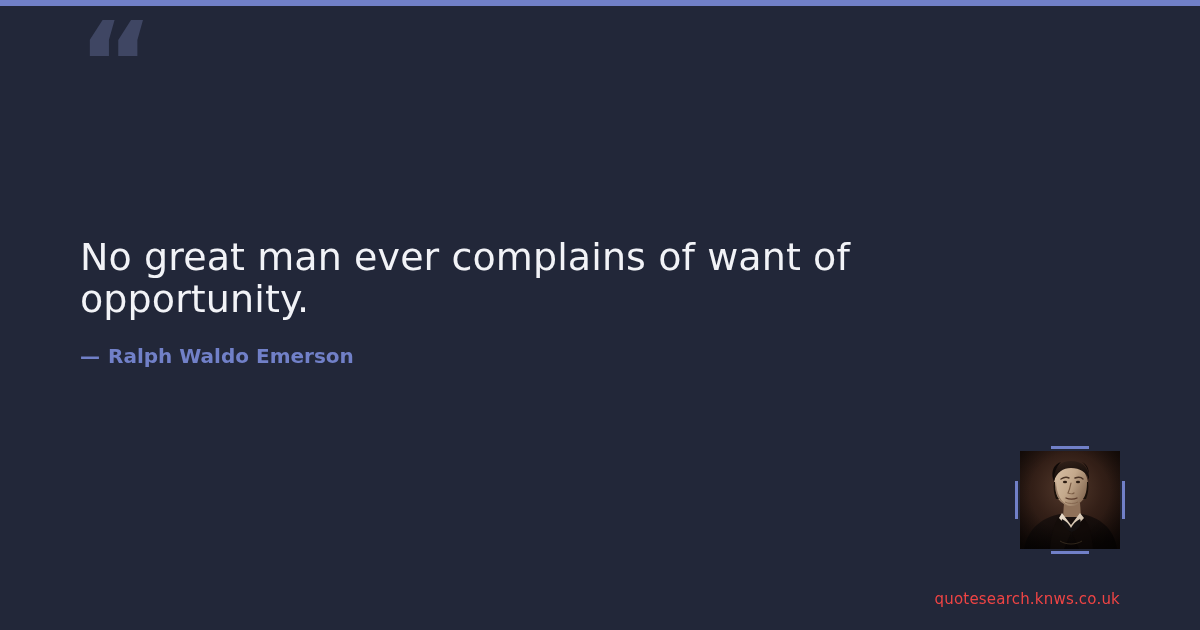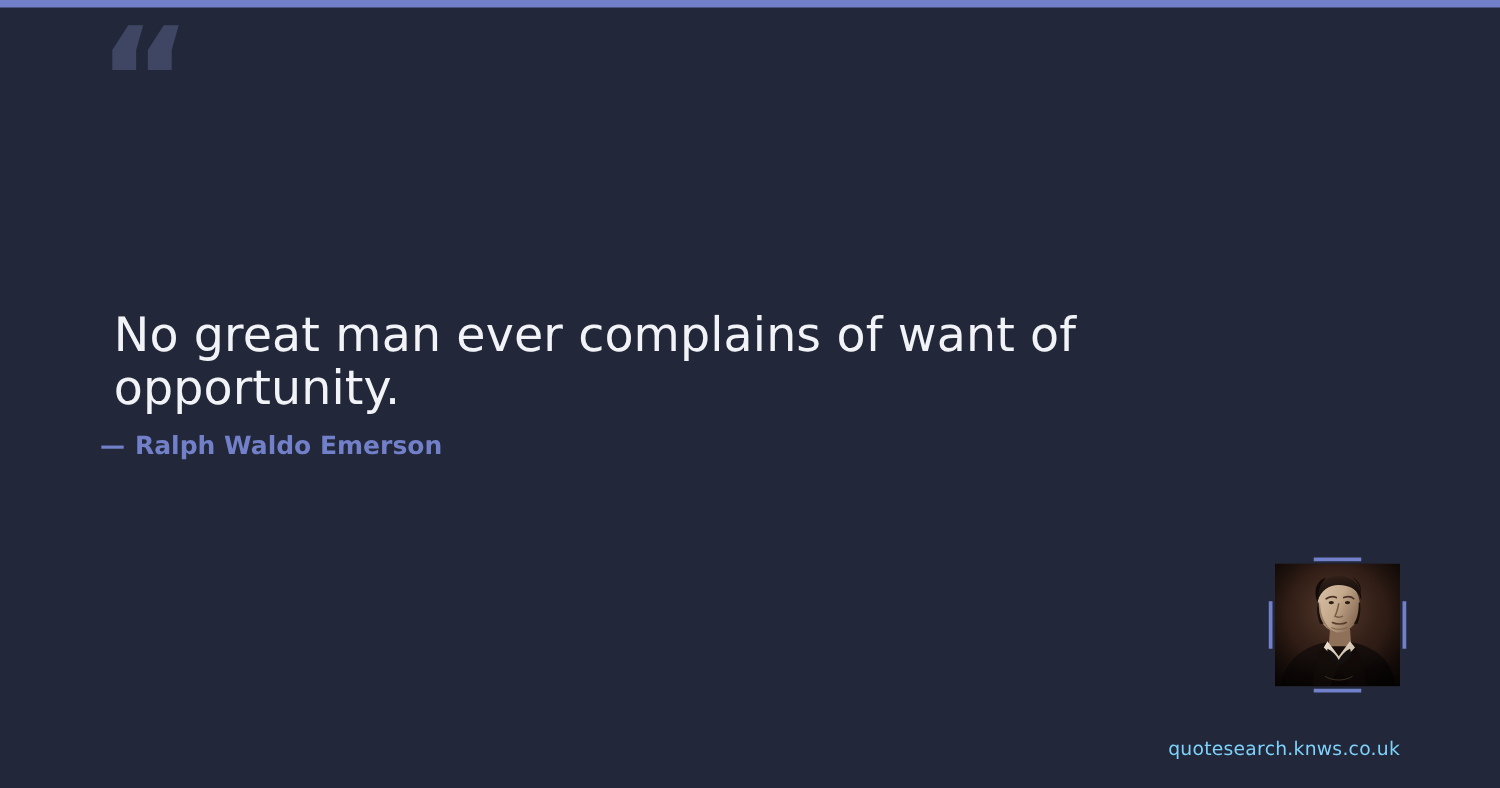--- a/index.html
+++ b/index.html
@@ -47,21 +47,21 @@
     letter-spacing: -2px;
     user-select: none;
   }
 
   
   #quote-text {
     position: absolute;
     left: 80px;
     top: 237px;
     width: 820px;
-    margin: 11px;
+    margin: 0;
     font-size: 38px;
     font-weight: 400;
     line-height: 1.1;
     color: #f2f3f7;
     letter-spacing: 0.1px;
   }
 
   
   #attribution {
     position: absolute;
@@ -125,21 +125,21 @@
     height: 38px;
   }
 
   
   #footer-url {
     position: absolute;
     right: 80px;
     top: 590px;
     font-size: 15px;
     font-weight: 400;
-    color: #7dd3fc;
+    color: #ef4444;
     letter-spacing: 0.2px;
     white-space: nowrap;
   }
 </style>
 </head>
 <body>
 
 <div id="card">
 
   <div id="top-accent"></div>

